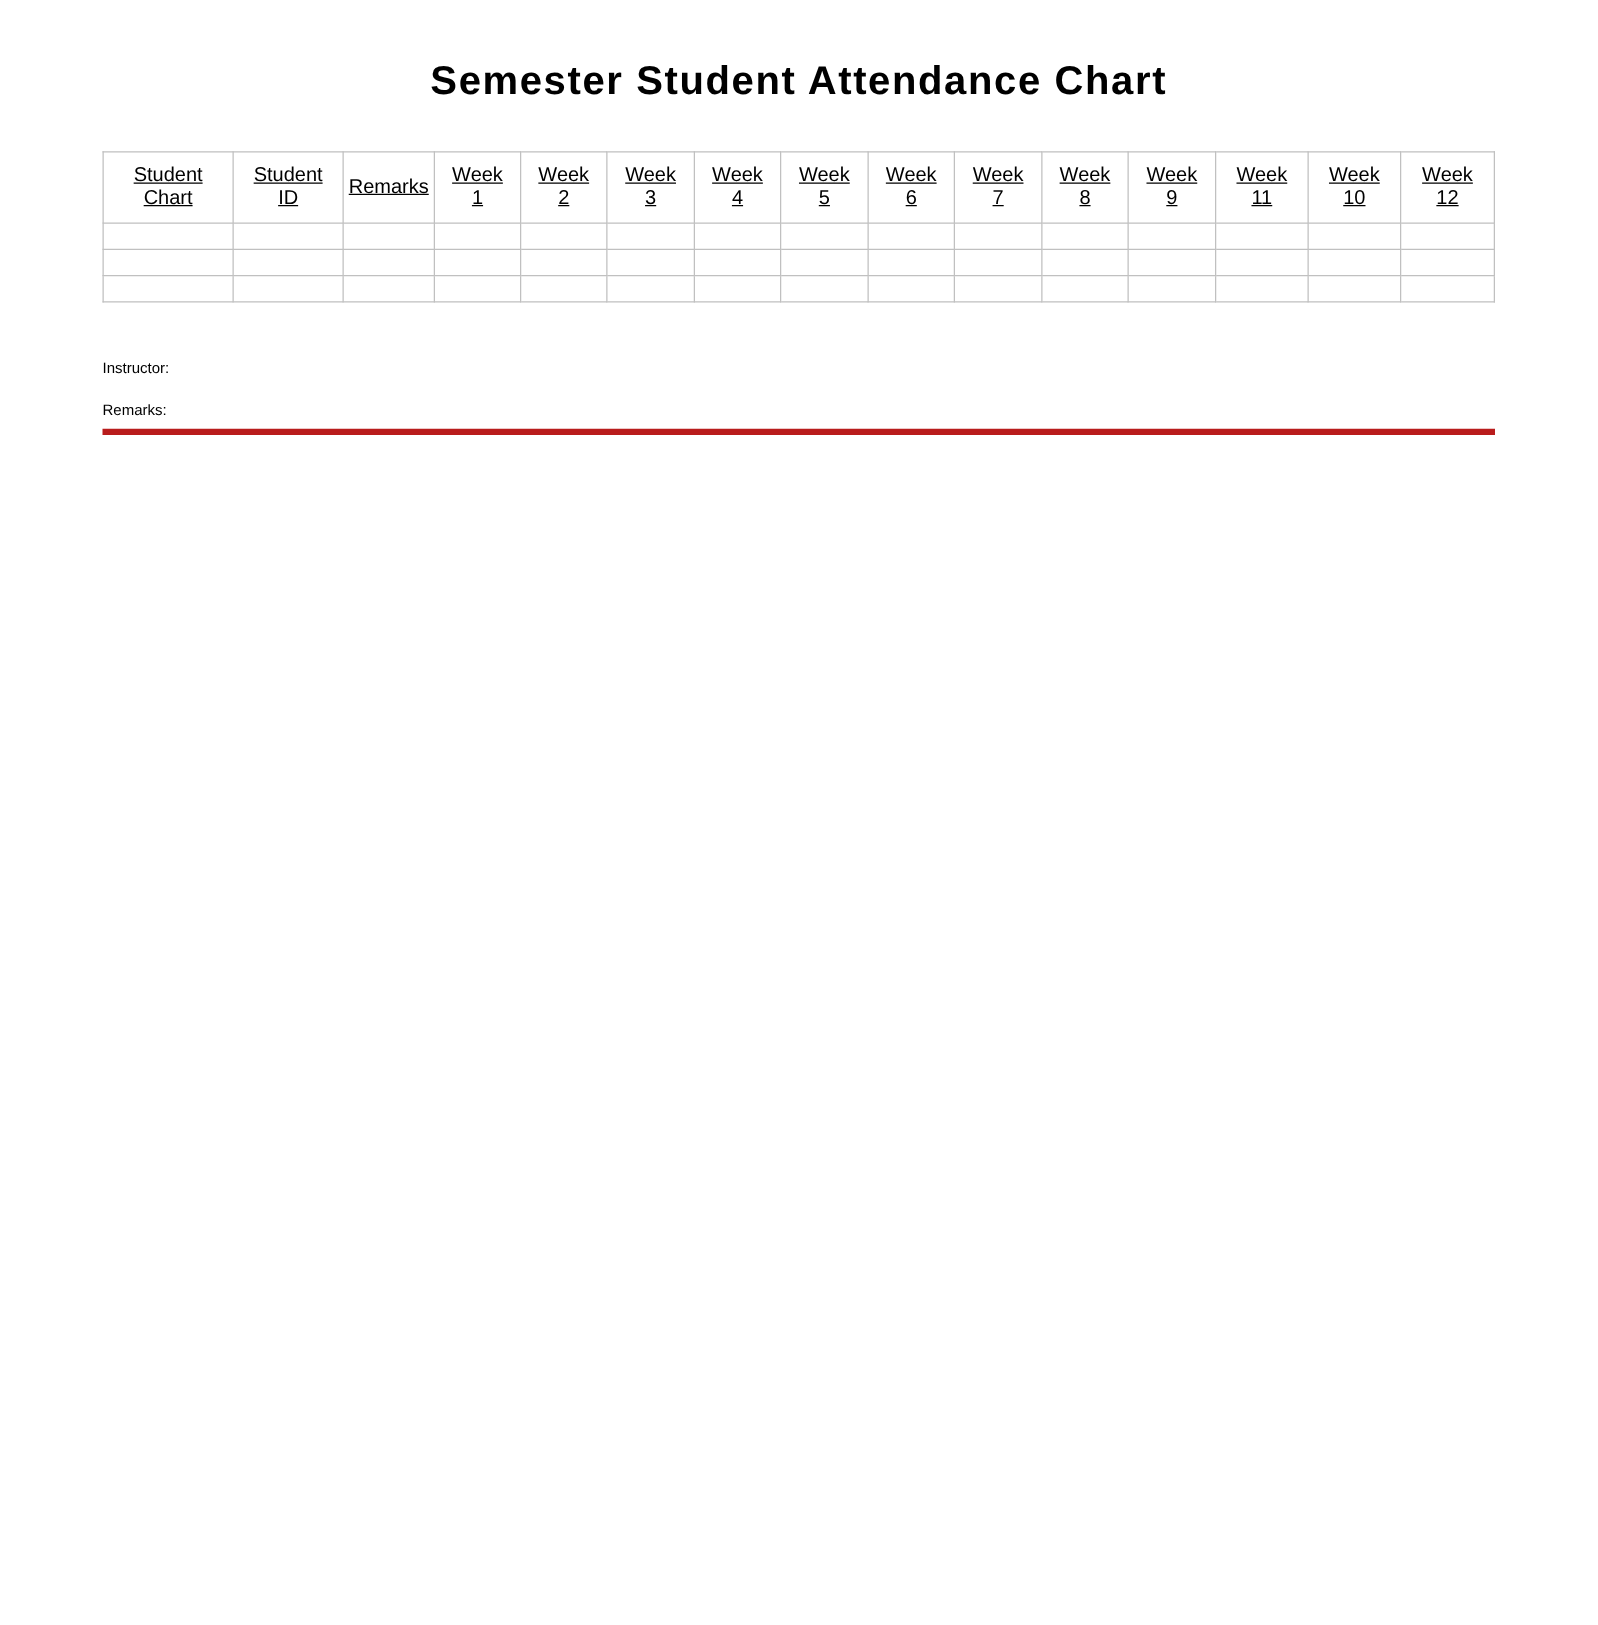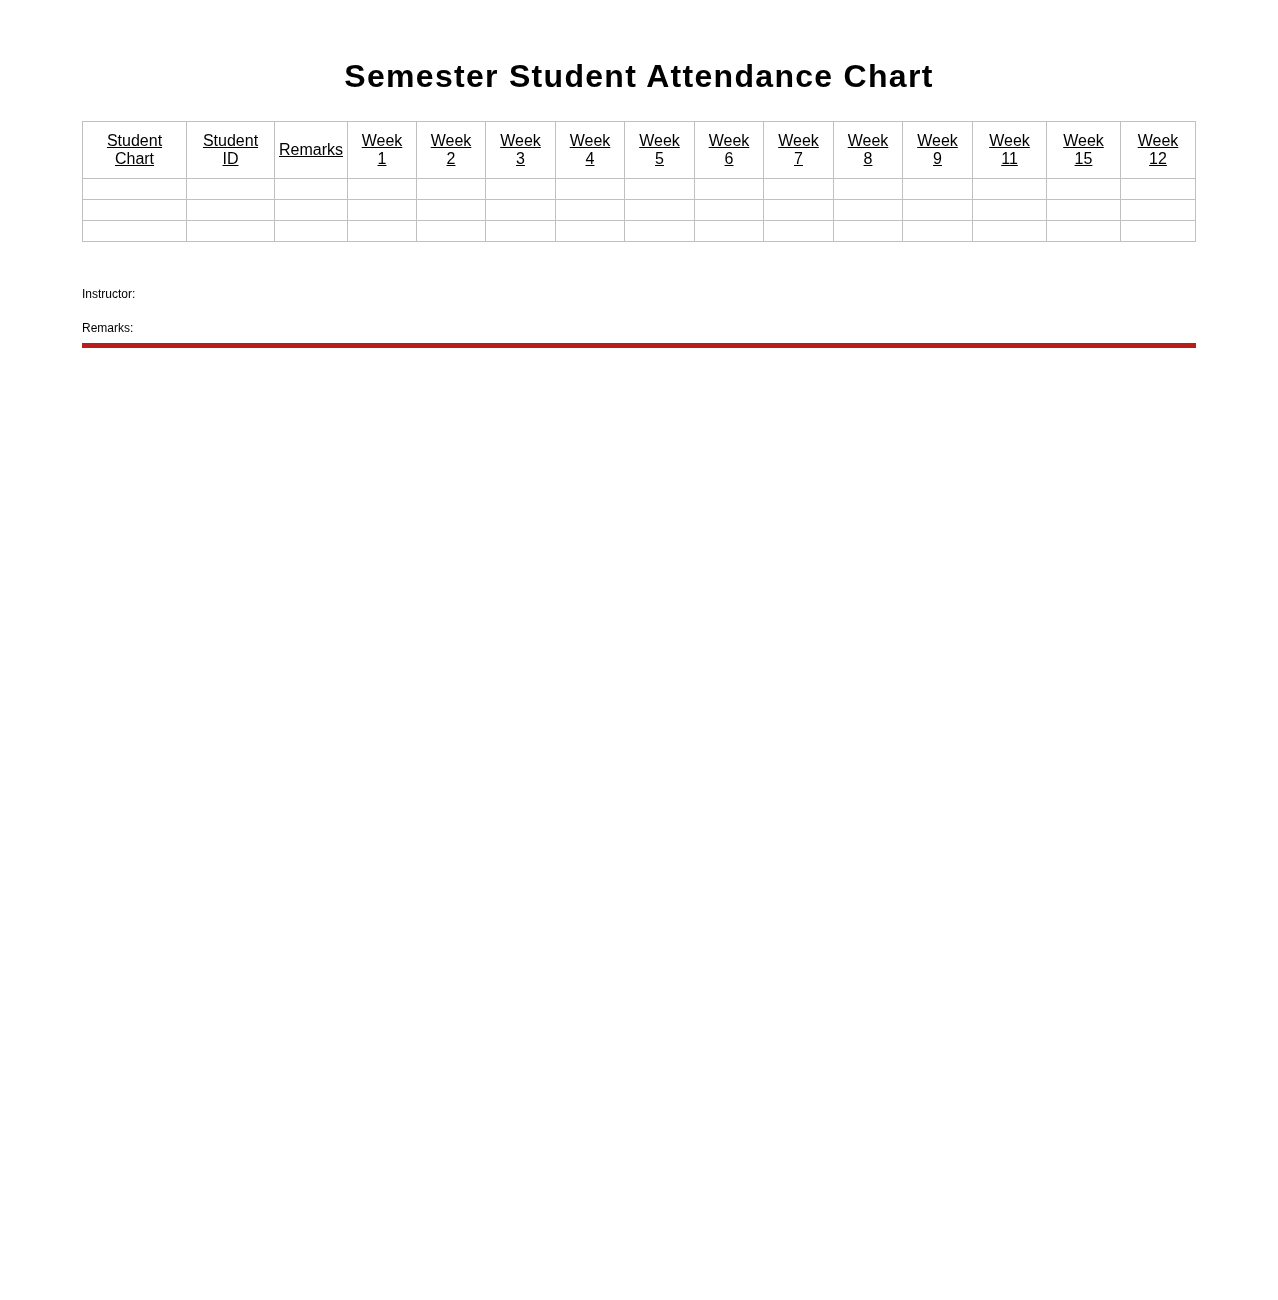--- a/index.html
+++ b/index.html
@@ -1,21 +1,21 @@
 <!DOCTYPE html>
 <html><head>
 <meta charset="utf-8">
 <style>
   html, body { margin: 0; padding: 0; background: #ffffff; }
   body {
     width: 1278px; height: 1300px; position: relative;
     font-family: "Liberation Sans", sans-serif; color: #000;
   }
   .title {
-    position: absolute; left: 0; top: 56px; width: 1278px;
+    position: absolute; left: 0; top: 44px; width: 1278px;
     text-align: center; font-size: 32px; font-weight: bold;
     letter-spacing: 1.3px; line-height: 40px; margin: 0;
   }
   table.att {
     position: absolute; left: 82px; top: 121px;
     width: 1114px; border-collapse: collapse; table-layout: fixed; text-decoration: underline;
   }
   table.att th, table.att td {
     border: 1px solid #c0c0c0; padding: 0; font-weight: normal;
     text-align: center; font-size: 16px; line-height: 18px;
@@ -60,21 +60,21 @@
       <th><span>Week</span><br><span>1</span></th>
       <th><span>Week</span><br><span>2</span></th>
       <th><span>Week</span><br><span>3</span></th>
       <th><span>Week</span><br><span>4</span></th>
       <th><span>Week</span><br><span>5</span></th>
       <th><span>Week</span><br><span>6</span></th>
       <th><span>Week</span><br><span>7</span></th>
       <th><span>Week</span><br><span>8</span></th>
       <th><span>Week</span><br><span>9</span></th>
       <th><span>Week</span><br><span>11</span></th>
-      <th><span>Week</span><br><span>15</span></th>
+      <th><span>Week</span><br><span>10</span></th>
       <th><span>Week</span><br><span>12</span></th>
     </tr>
   </thead>
   <tbody id="tbody">
       <tr>
         <td></td>
         <td></td>
         <td></td>
         <td></td>
         <td></td>

